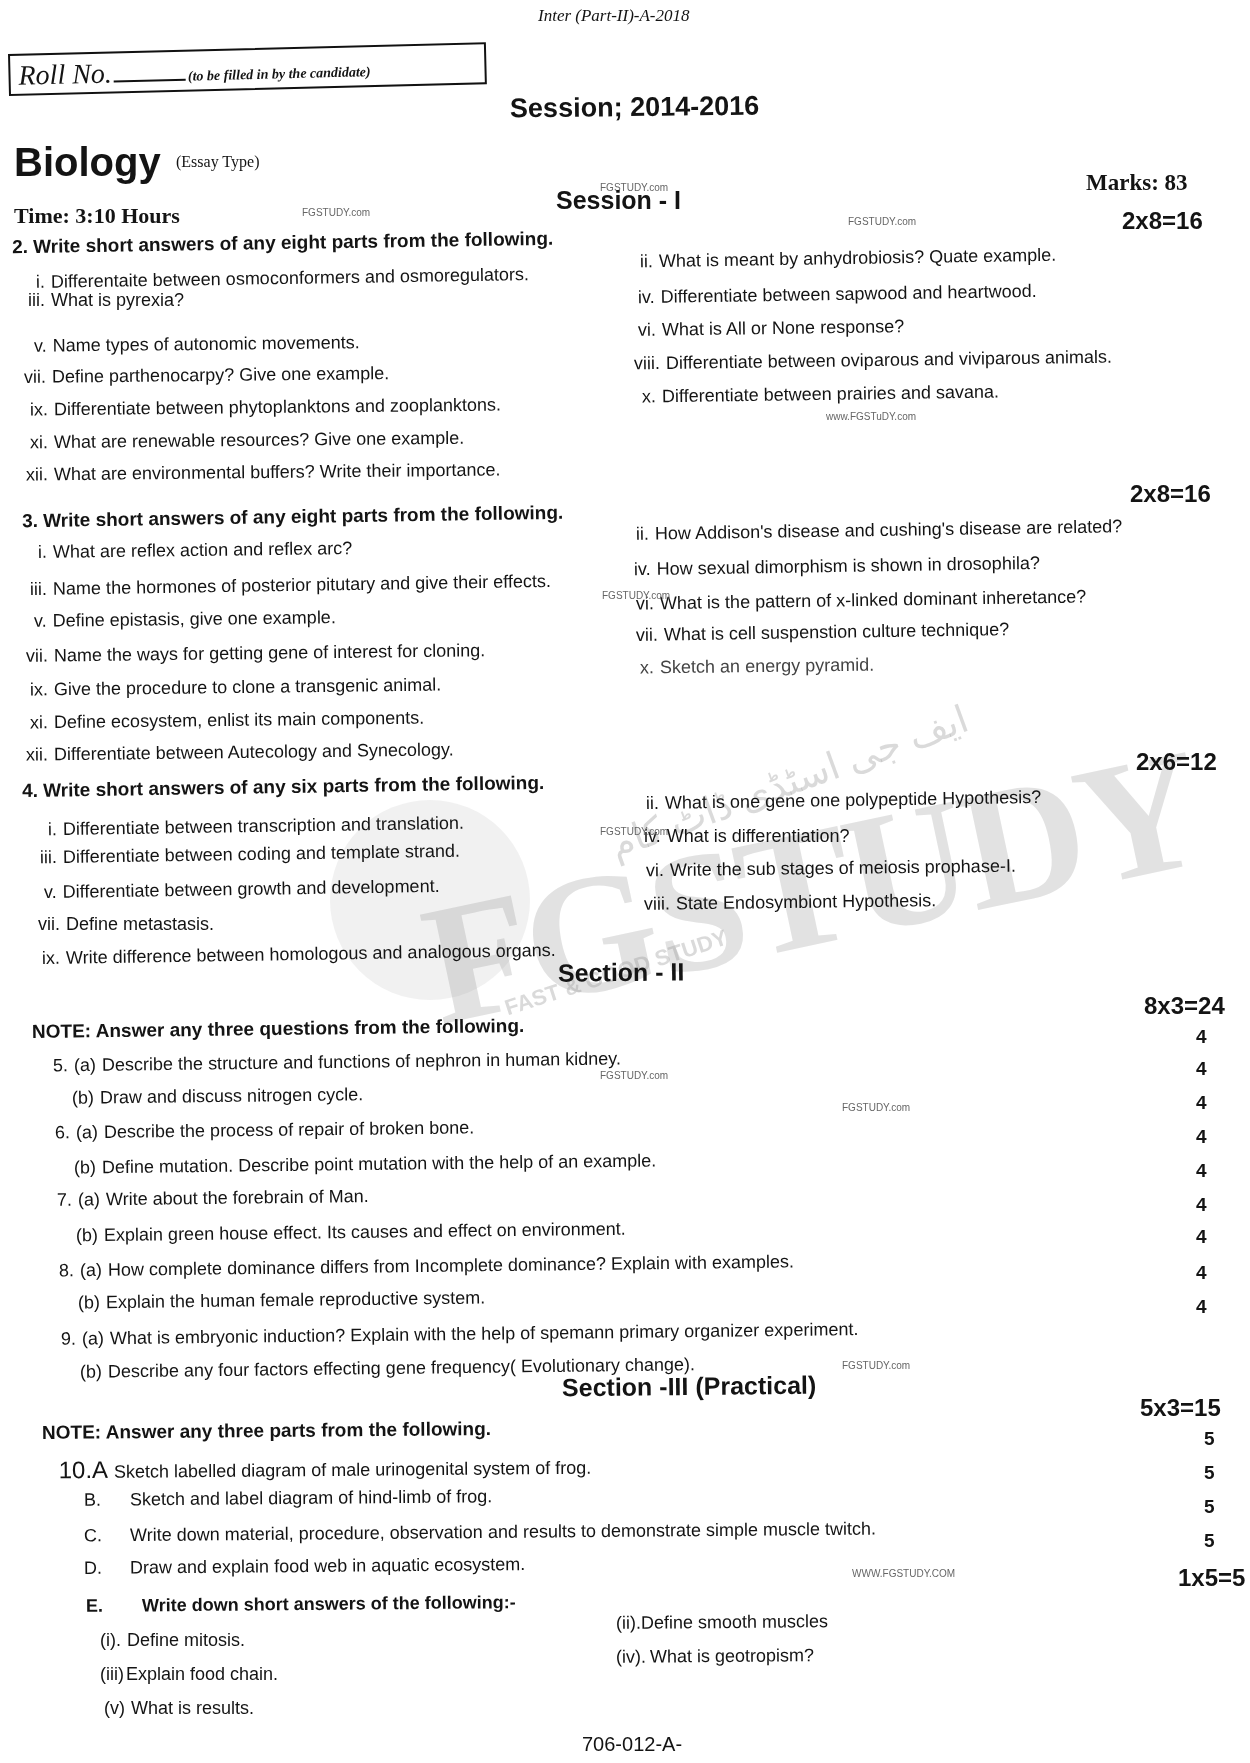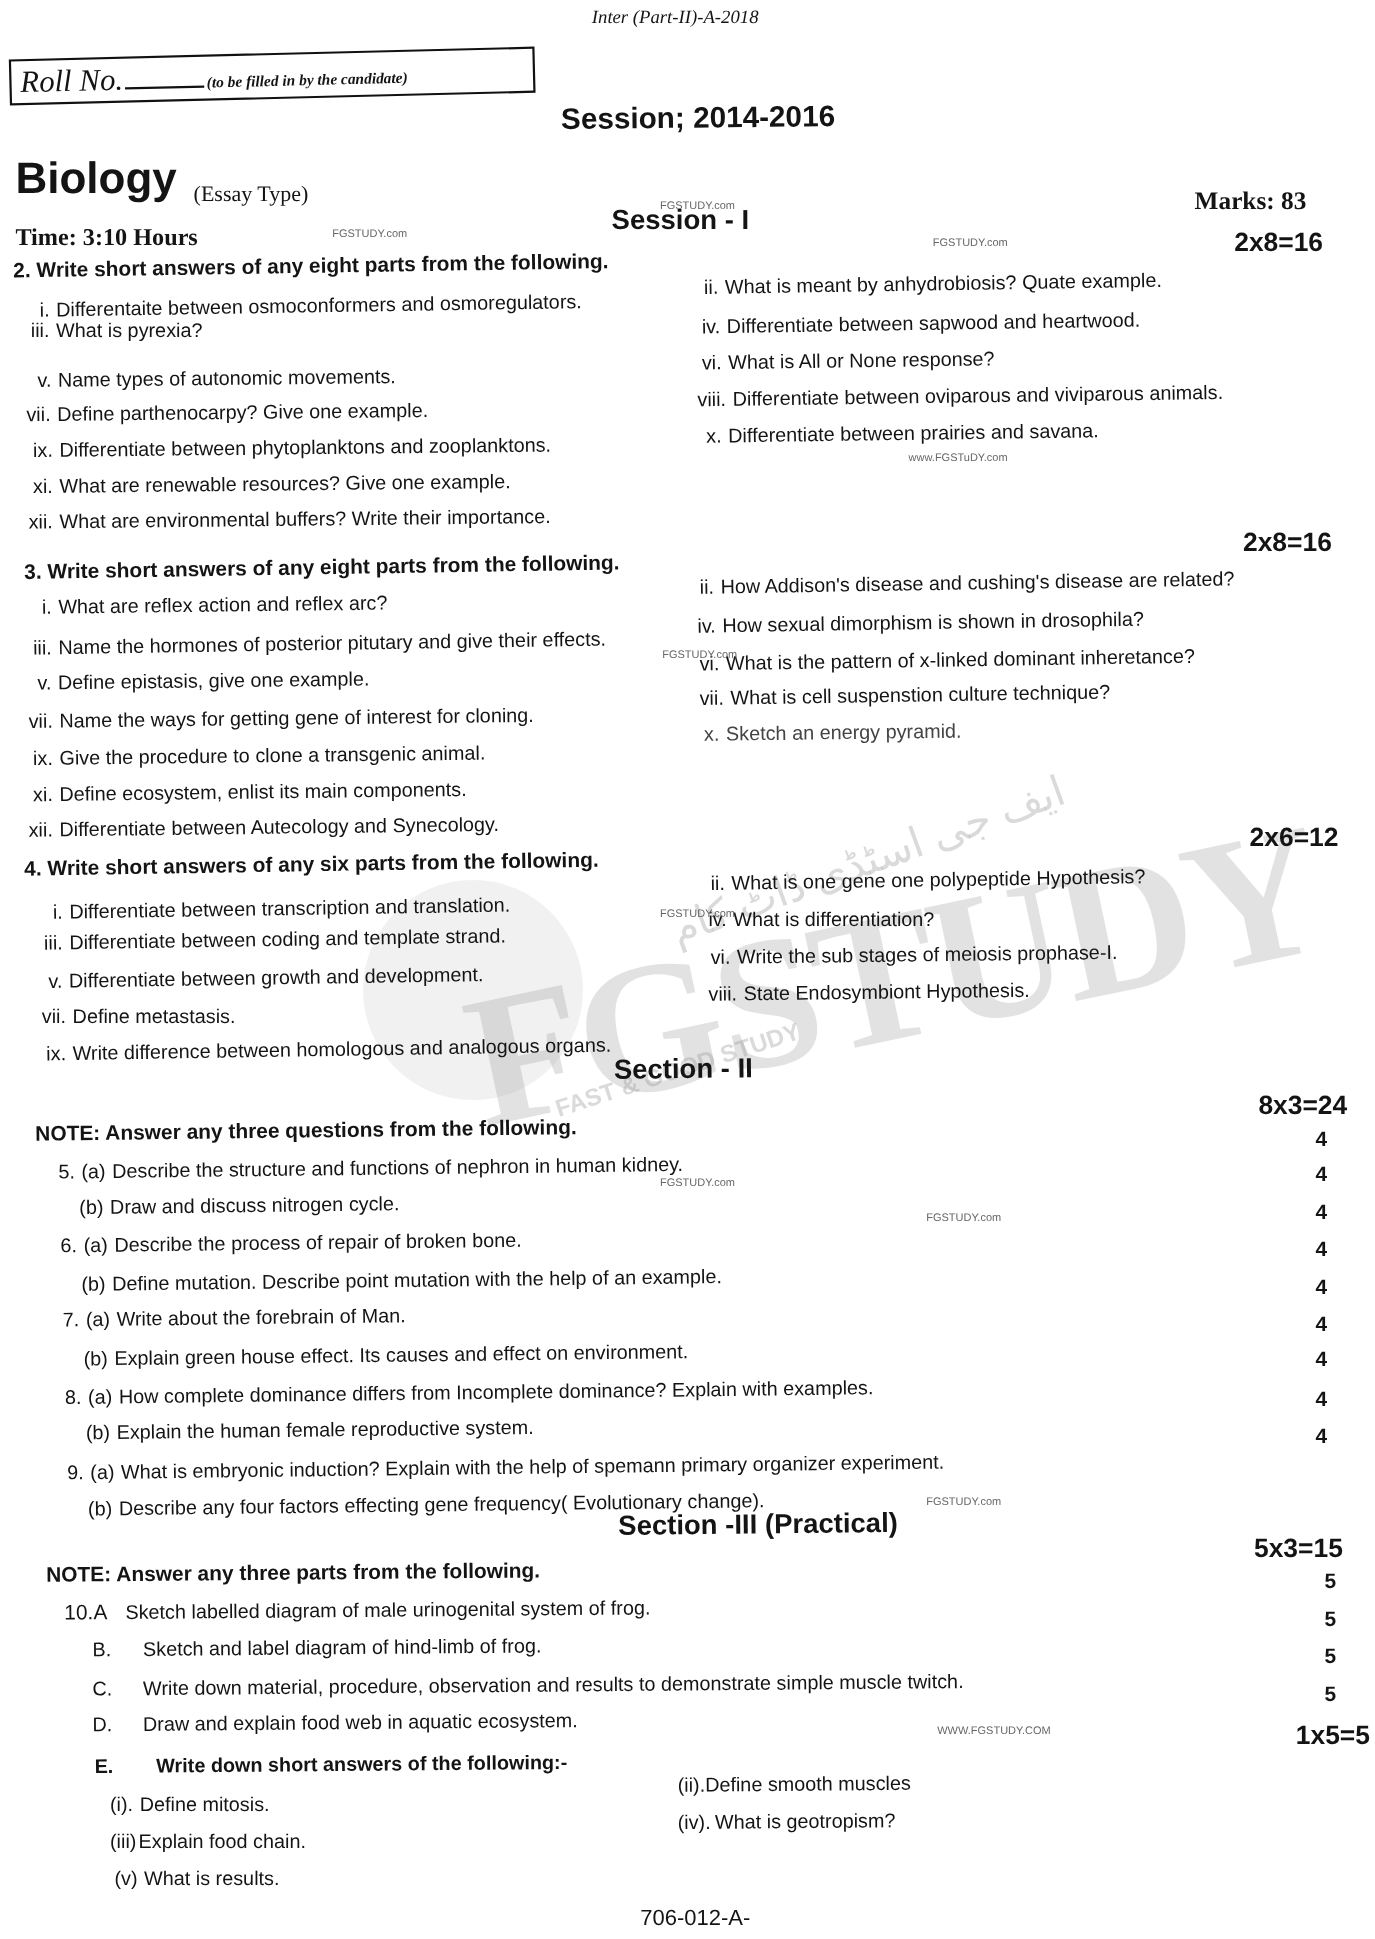--- a/index.html
+++ b/index.html
@@ -8,21 +8,21 @@
   .abs { position: absolute; white-space: nowrap; }
 
   .top-code { left: 538px; top: 6px; font-size: 17px; font-style: italic; font-family: "Liberation Serif", serif; }
   .roll-box { left: 8px; top: 54px; width: 478px; height: 42px; border: 2px solid #111; transform: rotate(-1.4deg); transform-origin: left top; padding: 4px 8px; }
   .roll-label { font-family: "Liberation Serif", serif; font-style: italic; font-size: 28px; }
   .roll-line { display: inline-block; width: 72px; border-bottom: 2px solid #111; margin: 0 2px; }
   .roll-note { font-family: "Liberation Serif", serif; font-style: italic; font-size: 14px; font-weight: bold; }
 
   .session { left: 510px; top: 92px; font-size: 27px; font-weight: bold; transform: rotate(-0.6deg); }
   .subject { left: 14px; top: 140px; font-family: Liberation Sans, sans-serif; font-size: 40px; font-weight: bold; }
-  .subject-type { left: 176px; top: 166px; font-family: "Liberation Serif", serif; font-size: 20px; }
+  .subject-type { left: 176px; top: 153px; font-family: "Liberation Serif", serif; font-size: 16px; }
   .marks { left: 1086px; top: 170px; font-family: "Liberation Serif", serif; font-weight: bold; font-size: 23px; }
   .time { left: 14px; top: 203px; font-family: "Liberation Serif", serif; font-weight: bold; font-size: 22px; }
   .section-title { font-weight: bold; font-size: 25px; }
   .marks-label { font-weight: bold; font-size: 24px; }
   .wm-small { font-size: 10px; color: #666; }
 
   .q-head { font-weight: bold; font-size: 19px; }
   .item { font-size: 18px; }
   .item .num { display: inline-block; text-align: right; margin-right: 6px; }
   .right-mark { font-weight: bold; font-size: 19px; }
@@ -133,21 +133,21 @@
 <div class="abs right-mark" style="left:1196px;top:1330px;"></div>
 
 <div class="abs wm-small" style="left:600px;top:1070px;">FGSTUDY.com</div>
 <div class="abs wm-small" style="left:842px;top:1102px;">FGSTUDY.com</div>
 <div class="abs wm-small" style="left:842px;top:1360px;">FGSTUDY.com</div>
 
 <div class="abs section-title" style="left:562px;top:1372px;transform:rotate(-0.6deg);">Section -III (Practical)</div>
 <div class="abs marks-label" style="left:1140px;top:1394px;">5x3=15</div>
 <div class="abs q-head" style="left:42px;top:1420px;transform:rotate(-0.5deg);"><span>NOTE:</span> <span>Answer any three parts from the following.</span></div>
 
-<div class="abs item" style="left:48px;top:1454px;transform:rotate(-0.5deg);"><span class="num" style="width:60px;text-align:center;font-size:19px;">10.A</span><span>Sketch labelled diagram of male urinogenital system of frog.</span></div>
+<div class="abs item" style="left:48px;top:1454px;transform:rotate(-0.5deg);"><span class="num" style="width:60px;text-align:right;font-size:24px;">10.A</span><span>Sketch labelled diagram of male urinogenital system of frog.</span></div>
 <div class="abs item" style="left:84px;top:1488px;transform:rotate(-0.5deg);"><span class="num" style="width:40px;text-align:left;">B.</span><span>Sketch and label diagram of hind-limb of frog.</span></div>
 <div class="abs item" style="left:84px;top:1522px;transform:rotate(-0.5deg);"><span class="num" style="width:40px;text-align:left;">C.</span><span>Write down material, procedure, observation and results to demonstrate simple muscle twitch.</span></div>
 <div class="abs item" style="left:84px;top:1556px;transform:rotate(-0.5deg);"><span class="num" style="width:40px;text-align:left;">D.</span><span>Draw and explain food web in aquatic ecosystem.</span></div>
 
 <div class="abs right-mark" style="left:1204px;top:1428px;">5</div>
 <div class="abs right-mark" style="left:1204px;top:1462px;">5</div>
 <div class="abs right-mark" style="left:1204px;top:1496px;">5</div>
 <div class="abs right-mark" style="left:1204px;top:1530px;">5</div>
 <div class="abs marks-label" style="left:1178px;top:1564px;">1x5=5</div>
 <div class="abs wm-small" style="left:852px;top:1568px;">WWW.FGSTUDY.COM</div>

